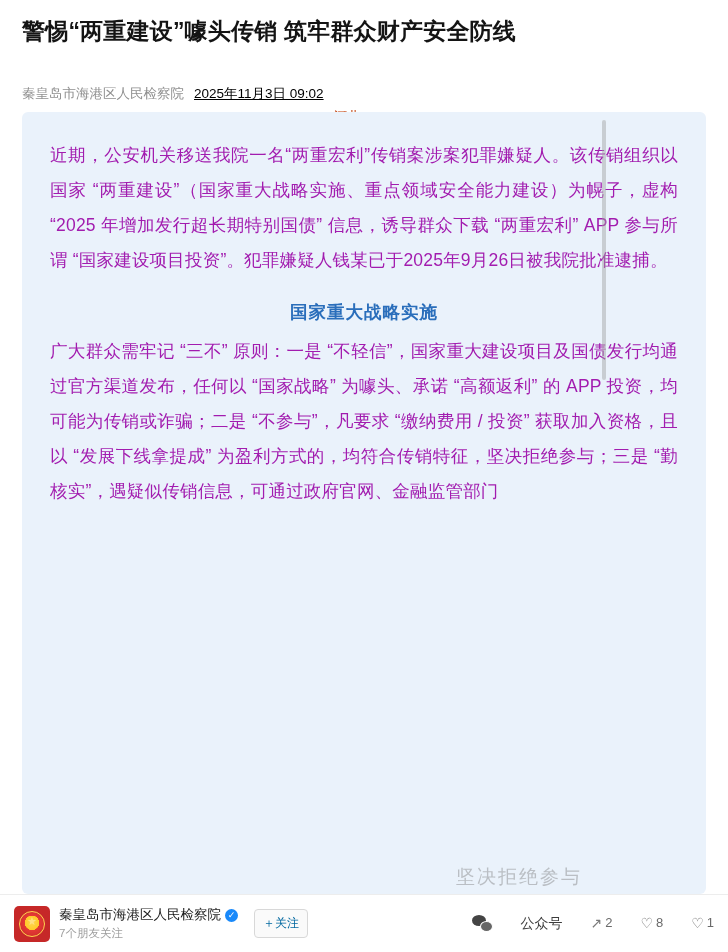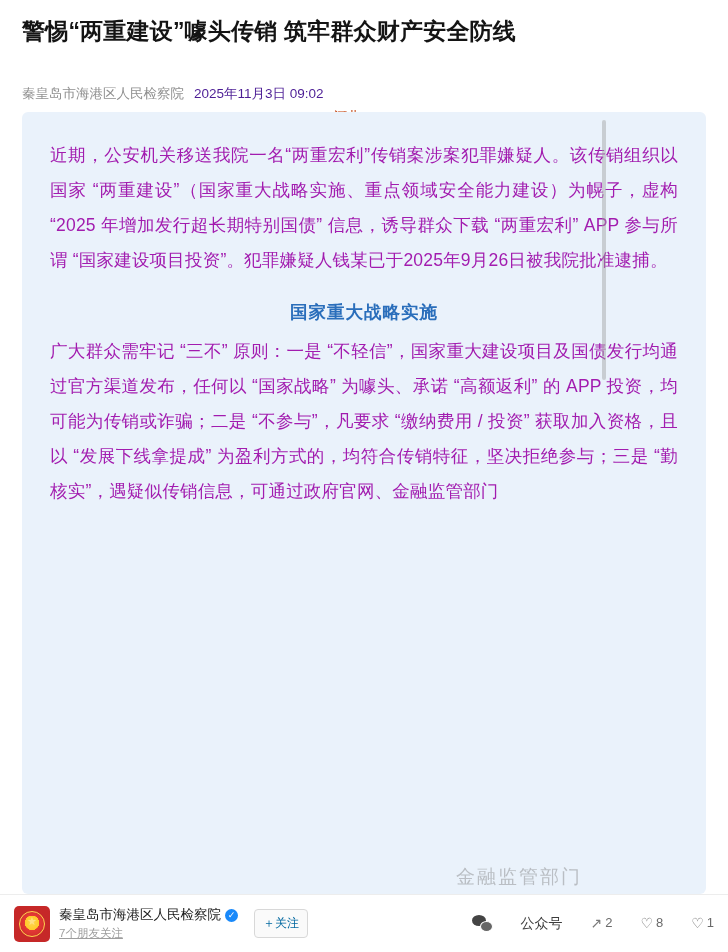--- a/index.html
+++ b/index.html
@@ -35,21 +35,22 @@
     font-size: 13.5px;
     color: #9a9a9a;
     display: flex;
     align-items: center;
     gap: 10px;
   }
   .meta-source {
     color: #8f8f8f;
   }
   .meta-time {
-    color: #4c1d95;
+    color: #000000;
+    text-decoration: underline;
   }
   .meta-region {
     color: #c2410c;
     margin-top: 47px;
   }
   .content-card {
     position: absolute;
     left: 22px;
     top: 112px;
     width: 684px;
@@ -141,21 +142,20 @@
     color: #fff;
     font-size: 9px;
     line-height: 13px;
     text-align: center;
     display: inline-block;
   }
   .account-sub {
     font-size: 11.5px;
     color: #9e9e9e;
     margin-top: 2px;
-    text-decoration: underline;
   }
   .follow-btn {
     margin-left: 16px;
     border: 1px solid #d8d8d8;
     border-radius: 4px;
     background: #fafafa;
     color: #0369a1;
     font-size: 12px;
     padding: 5px 8px;
     cursor: pointer;
@@ -244,21 +244,21 @@
   <div class="content-card">
     <p class="para">近期，公安机关移送我院一名“两重宏利”传销案涉案犯罪嫌疑人。该传销组织以国家 “两重建设”（国家重大战略实施、重点领域安全能力建设）为幌子，虚构 “2025 年增加发行超长期特别国债” 信息，诱导群众下载 “两重宏利” APP 参与所谓 “国家建设项目投资”。犯罪嫌疑人钱某已于2025年9月26日被我院批准逮捕。</p>
 
     <div class="section-heading">国家重大战略实施</div>
 
     <p class="para">广大群众需牢记 “三不” 原则：一是 “不轻信”，国家重大建设项目及国债发行均通过官方渠道发布，任何以 “国家战略” 为噱头、承诺 “高额返利” 的 APP 投资，均可能为传销或诈骗；二是 “不参与”，凡要求 “缴纳费用 / 投资” 获取加入资格，且以 “发展下线拿提成” 为盈利方式的，均符合传销特征，坚决拒绝参与；三是 “勤核实”，遇疑似传销信息，可通过政府官网、金融监管部门</p>
   </div>
 
   <div class="scrollbar"></div>
 
-  <div class="watermark">金融监管部门</div>
+  <div class="watermark">坚决拒绝参与</div>
 
   <div class="footer-bar">
     <div class="avatar">
       <div class="emblem"></div>
     </div>
     <div class="account-block">
       <div class="account-name">
         <span>秦皇岛市海港区人民检察院</span>
         <span class="verified">✓</span>
       </div>

